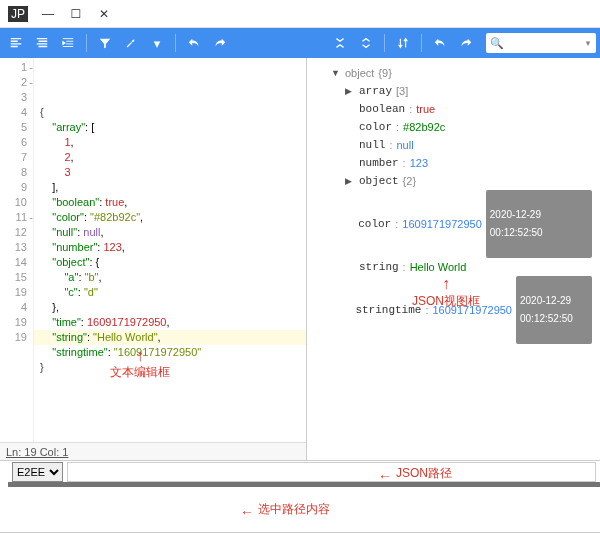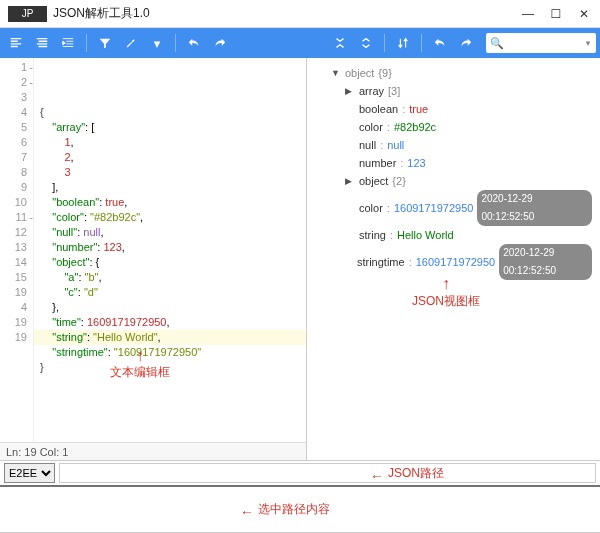--- a/index.html
+++ b/index.html
@@ -1,19 +1,19 @@
 <!DOCTYPE html>
 <html><head>
 <meta charset="utf-8">
 <style>
 * { margin: 0; padding: 0; box-sizing: border-box; font-family: "Segoe UI", Arial, sans-serif; }
 body { width: 600px; height: 533px; background: #fff; overflow: hidden; display: flex; flex-direction: column; }
 
 .titlebar { height: 28px; background: #fff; display: flex; align-items: center; padding: 0 2px; border-bottom: 1px solid #ddd; }
-.titlebar .app-icon { width: 39px; height: 16px; background: #333; margin: 0 6px; font-size: 10px; color: #fff; display:flex; align-items:center; justify-content:center; }
+.titlebar .app-icon { width: 20px; height: 16px; background: #333; margin: 0 6px; font-size: 12px; color: #fff; display:flex; align-items:center; justify-content:center; }
 .titlebar .title { font-size: 12px; color: #222; flex: 1; }
 .titlebar .winbtn { width: 28px; height: 28px; display: flex; align-items: center; justify-content: center; font-size: 12px; color: #333; }
 
 .toolbar { height: 30px; background: #3f8ef0; display: flex; align-items: center; padding: 0 4px; gap: 2px; }
 .toolbar .sep { width: 1px; height: 18px; background: rgba(255,255,255,0.35); margin: 0 4px; }
 .toolbar .btn { width: 24px; height: 24px; display: flex; align-items: center; justify-content: center; color: #fff; font-size: 13px; border-radius: 2px; }
 .toolbar .spacer { flex: 1; }
 .toolbar .right-group { display:flex; align-items:center; gap:2px; margin-left: 18px; }
 .toolbar .search { width: 110px; height: 20px; background: #fff; border-radius: 2px; display: flex; align-items: center; padding: 0 4px; margin-left: 6px; }
 .toolbar .search input { border: none; outline: none; font-size: 11px; width: 80px; }
@@ -33,50 +33,49 @@
 .k-bool { color: #c82829; }
 .k-num { color: #c82829; }
 .k-null { color: #8959a8; }
 .k-str { color: #718c00; }
 .hl-line { position:absolute; left:0; right:0; height:15px; background:#fffbe0; z-index:-1; }
 
 .annotation { position: absolute; font-size: 12px; color: #d9362b; display: flex; flex-direction: column; align-items: center; pointer-events: none; }
 .annotation .arrow-up { font-size: 16px; line-height: 1; }
 .annotation.horiz { flex-direction: row; gap: 4px; }
 
-.statusline { height: 18px; font-size: 11px; color: #555; padding: 0 6px; display: flex; align-items: center; border-top: 1px solid #ddd; background:#f7f7f7;}
+.statusline { height: 18px; font-size: 11px; color: #555; padding: 0 6px; display: flex; align-items: center; border-top: 1px solid #ddd; background:#f7f7f7;text-decoration:underline;}
 
 .treeview { flex: 1; padding: 6px 8px; font-family: Consolas, monospace; font-size: 11px; line-height: 18px; color: #333; overflow: hidden; position: relative; }
 .treeview .row { display: flex; align-items: center; gap: 4px; }
 .treeview .indent1 { padding-left: 16px; }
 .treeview .indent2 { padding-left: 30px; }
-.treeview .tkey { color: #333; }
+.treeview .tkey { color: #333; font-family: Liberation Mono, monospace; }
 .treeview .tcol { color: #999; }
 .treeview .ttype { color: #888; }
 .treeview .tval-bool { color: #c82829; }
 .treeview .tval-str { color: #008000; }
 .treeview .tval-num { color: #3b82f6; }
 .treeview .tval-null { color: #3b82f6; }
-.treeview .badge { background: #8a8a8a; color: #fff; padding: 0 4px; border-radius: 8px; font-size: 10px; }
+.treeview .badge { background: #8a8a8a; color: #fff; padding: 16px 4px; border-radius: 2px; font-size: 10px; }
 .treeview .tri { font-size: 9px; color: #555; width: 10px; display:inline-block; }
 
-.pathbar { height: 26px; display: flex; align-items: center; padding: 2px 4px; border-bottom: 2px solid #737373; position: relative; }
+.pathbar { height: 26px; display: flex; align-items: center; padding: 2px 4px; border-bottom: 5px solid #737373; position: relative; margin-left: 8px; }
 .pathbar select { font-size: 11px; height: 20px; border: 1px solid #888; }
 .pathbar .pathinput { flex:1; height:20px; border:1px solid #ccc; margin-left:4px; font-size:11px; padding:0 4px; }
 
 .contentbar { height: 46px; border-bottom: 1px solid #ccc; position: relative; }
 
 svg.icon { width: 14px; height: 14px; }
 </style>
 </head>
 <body>
 
 <div class="titlebar">
   <div class="app-icon">JP</div>
-  <div class="title">JSON解析工具1.0</div>
   <div class="winbtn">—</div>
   <div class="winbtn">☐</div>
   <div class="winbtn">✕</div>
 </div>
 
 <div class="toolbar">
   <div class="btn">
     <svg class="icon" viewBox="0 0 16 16">
         <path d="M2 3h12M2 6h8M2 9h12M2 12h8" stroke="#fff" stroke-width="1.5"></path>
       </svg>

